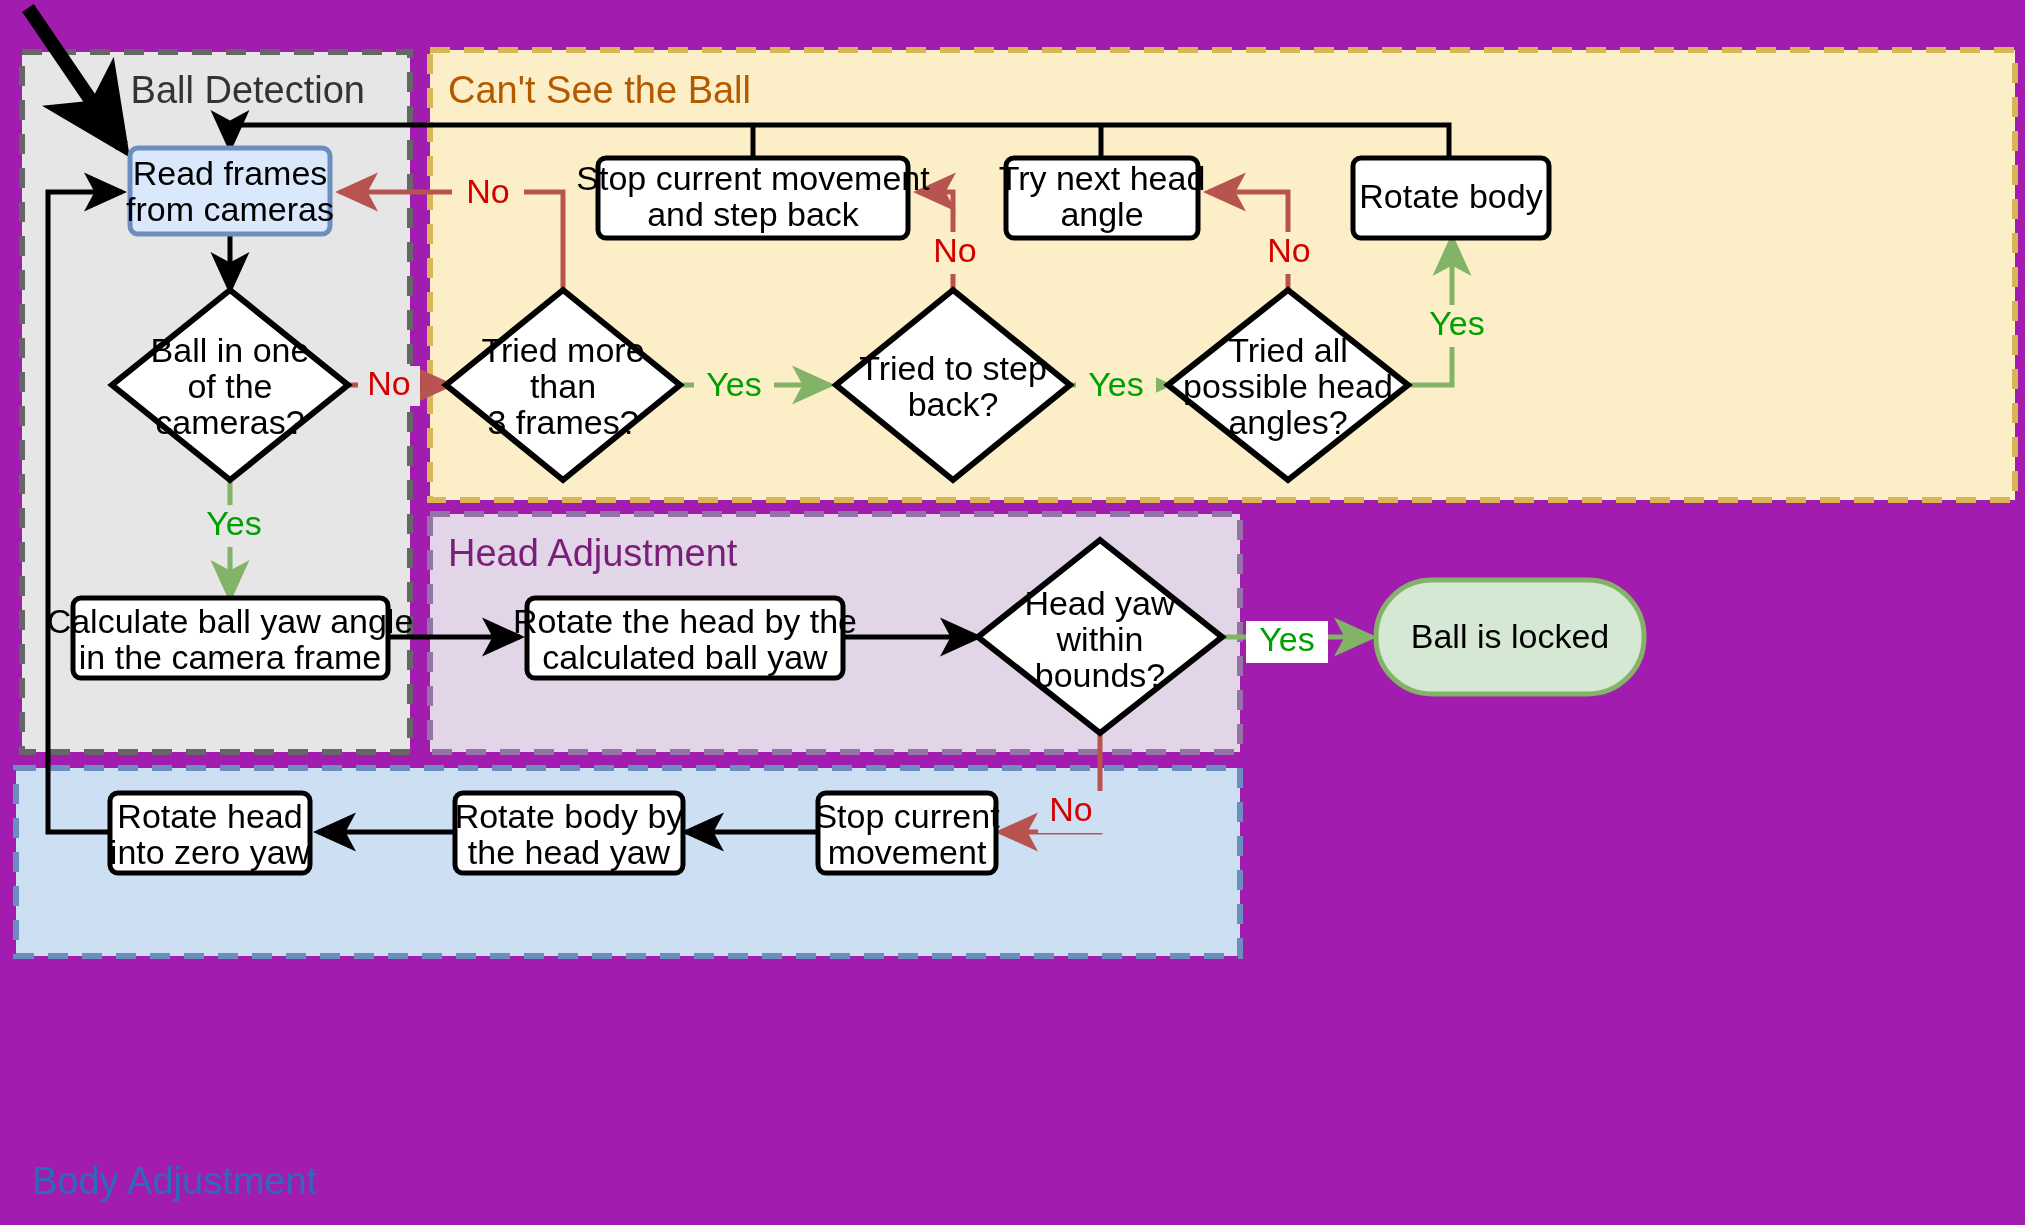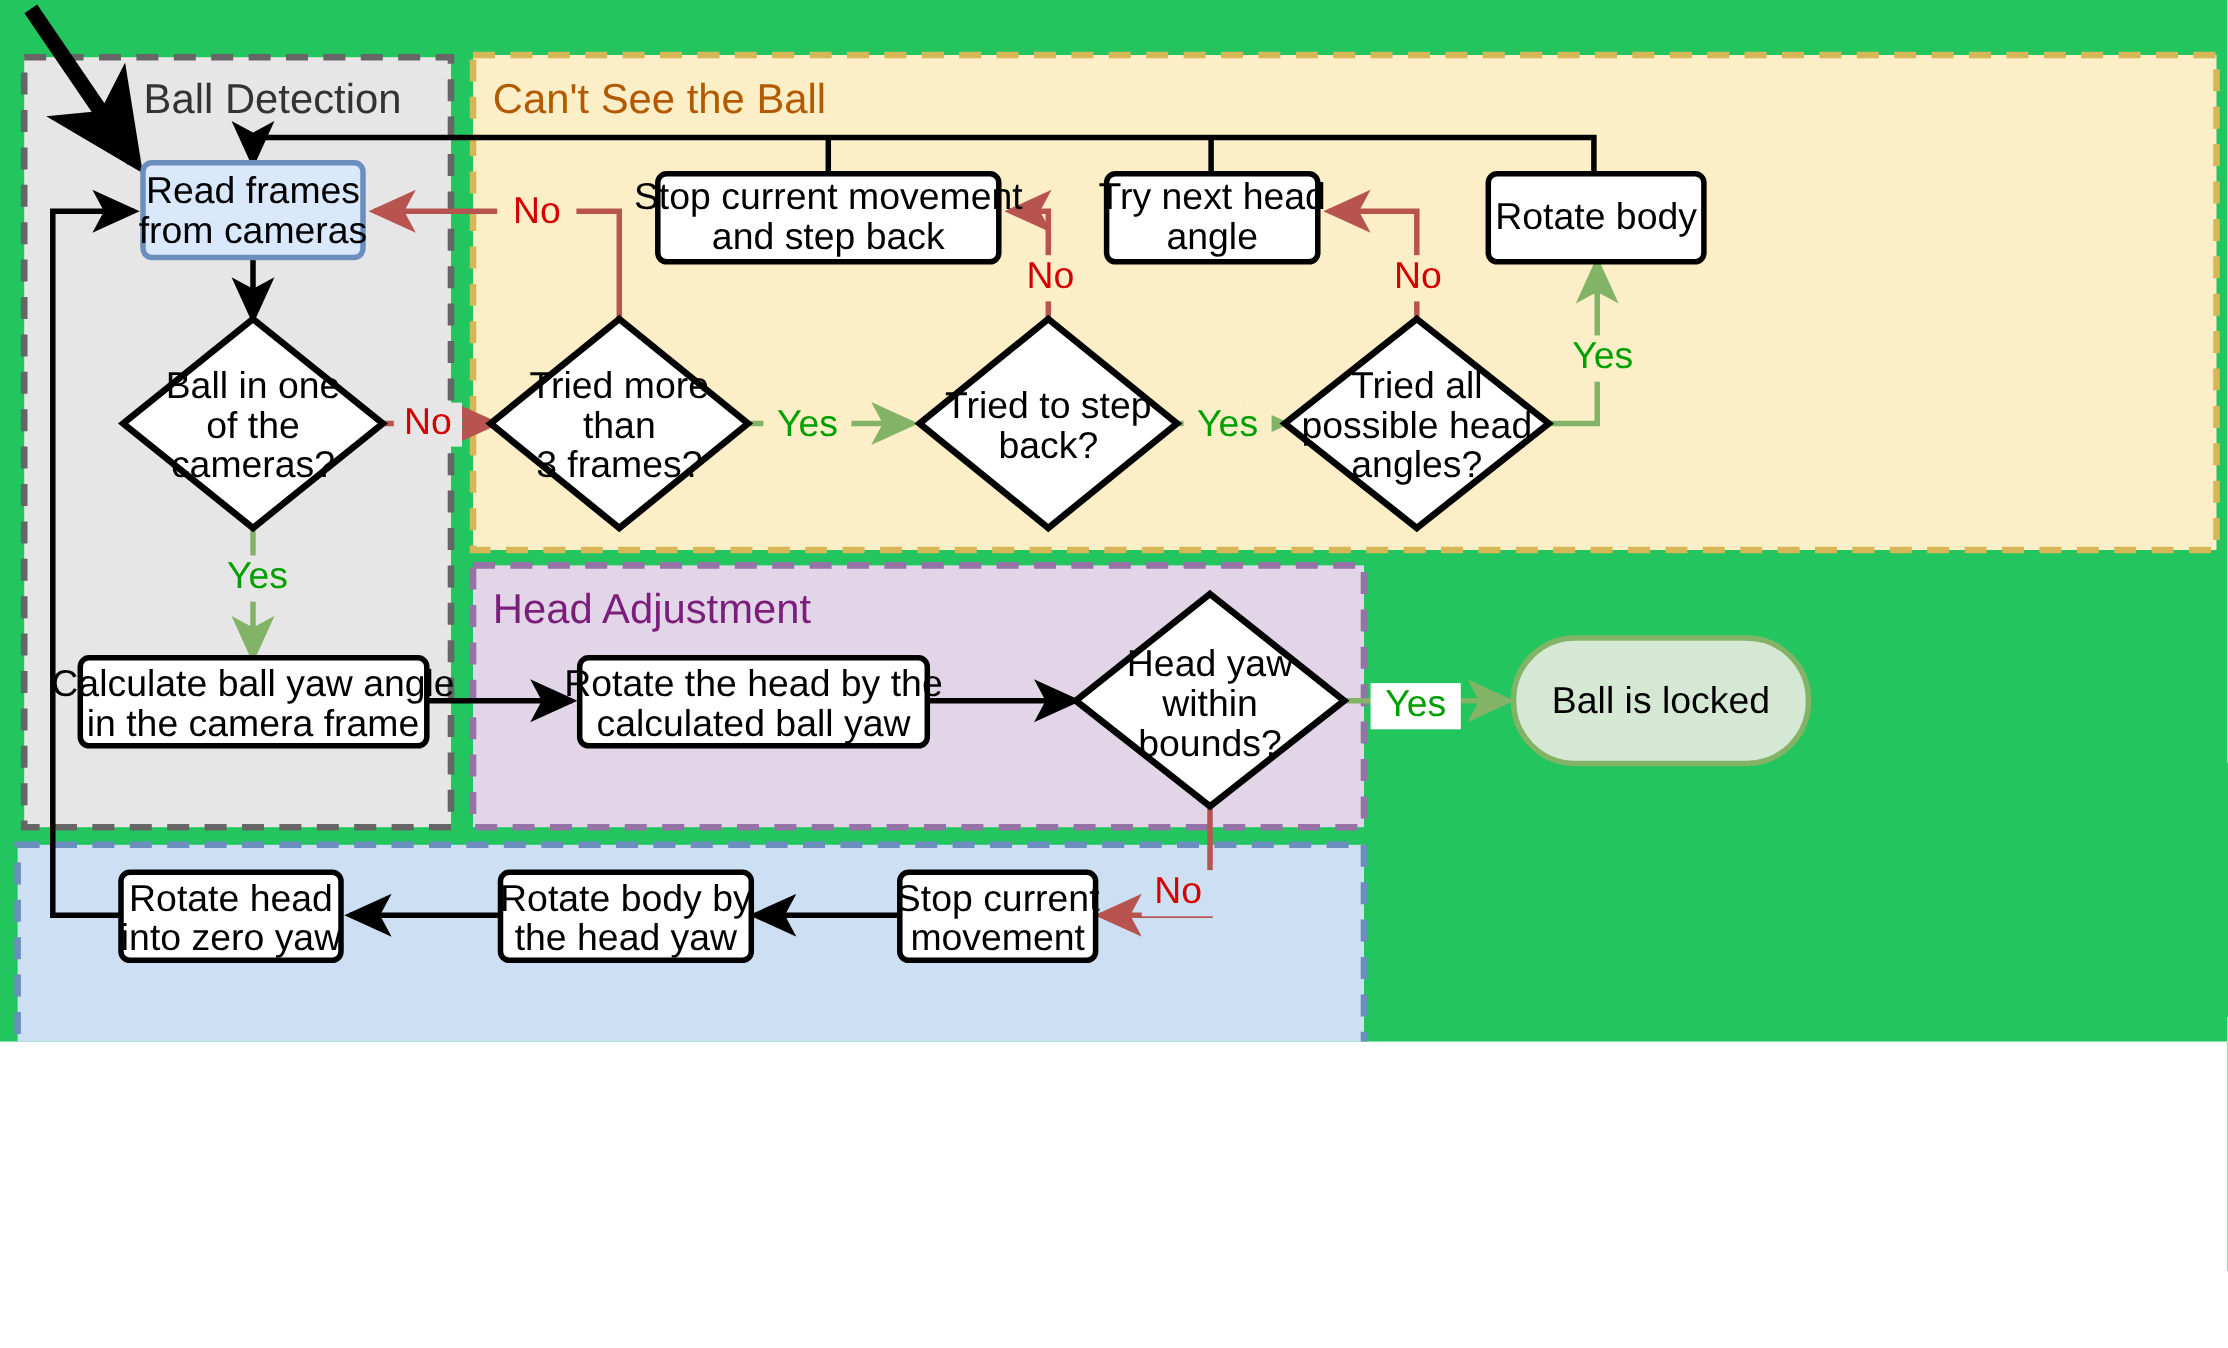--- a/index.html
+++ b/index.html
@@ -1,17 +1,17 @@
 <!DOCTYPE html>
 <html><head>
 <meta charset="utf-8">
 <style>
   html,body{margin:0;padding:0;background:#ffffff;}
   body{font-family:"Liberation Sans", sans-serif;}
-  #stage{position:relative;width:2025px;height:947px;background:#22c55e;overflow:hidden;}
+  #stage{position:relative;width:2025px;height:1225px;background:#a21caf;overflow:hidden;}
   svg#canvas{position:absolute;left:0;top:0;width:2025px;height:1225px;}
 
   .grp-label{font-size:38px;font-weight:400;}
   .node-text{font-size:34px;fill:#000;text-anchor:middle;dominant-baseline:middle;}
   .edge-label{font-size:34px;text-anchor:middle;dominant-baseline:middle;}
   .lbl-yes{fill:#00a000;}
   .lbl-no{fill:#d40000;}
 
   .proc{fill:#ffffff;stroke:#000000;stroke-width:5;}
   .proc-hl{fill:#dae8fc;stroke:#6c8ebf;stroke-width:5;}

